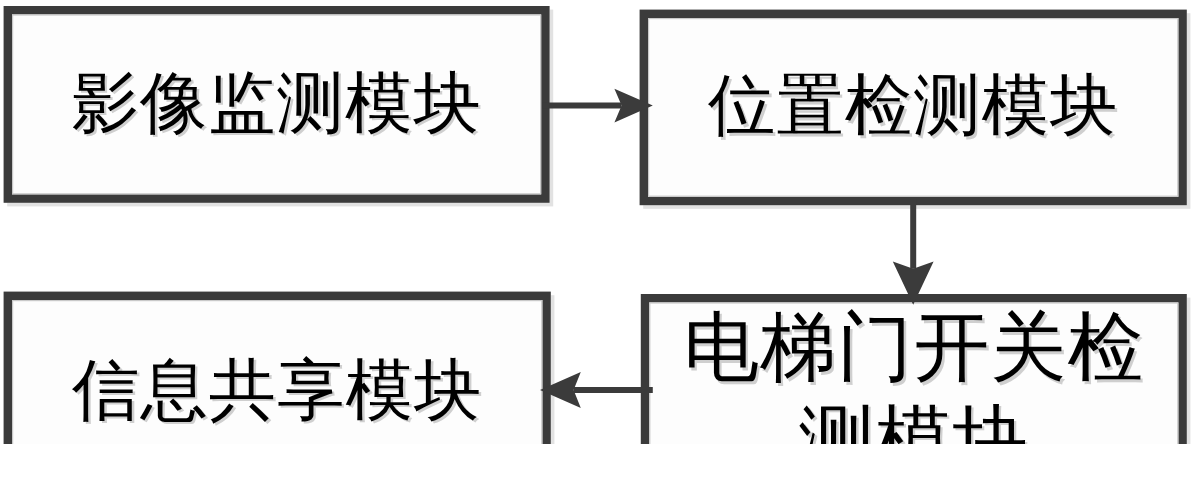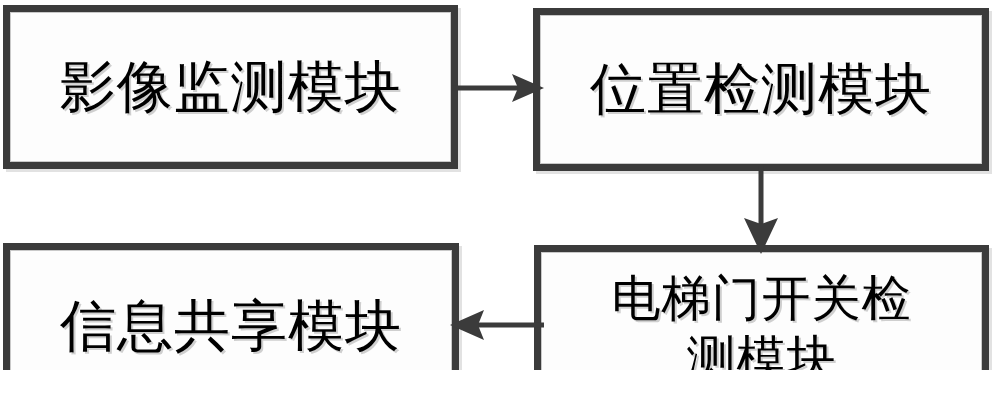--- a/index.html
+++ b/index.html
@@ -62,21 +62,21 @@
   #node-door-switch-detection {
     left: 534px; top: 245px; width: 455px; height: 168px;
   }
 
   #node-image-monitoring .node-label,
   #node-position-detection .node-label,
   #node-info-sharing .node-label {
     font-size: 56px;
   }
   #node-door-switch-detection .node-label {
-    font-size: 49px;
+    font-size: 63px;
     line-height: 1.22;
   }
 
   
   .connector {
     position: absolute;
     overflow: visible;
   }
   #edge-image-to-position {
     left: 452px; top: 70px; width: 92px; height: 36px;

